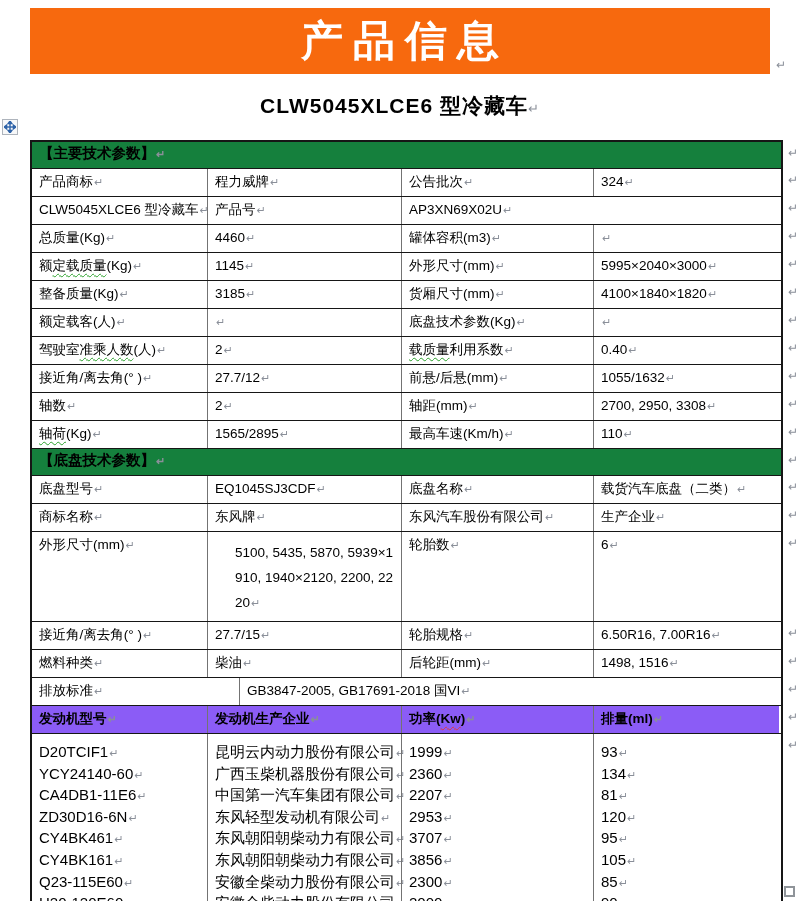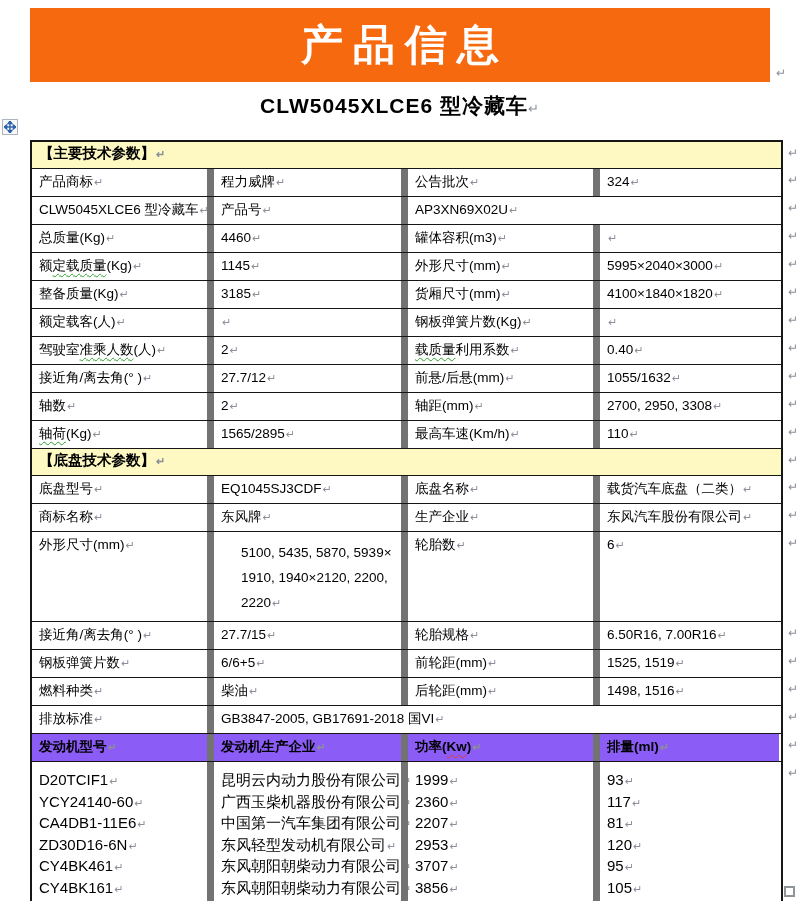--- a/index.html
+++ b/index.html
@@ -1,43 +1,43 @@
 <!DOCTYPE html>
 <html><head>
 <meta charset="utf-8">
 <style>
   * { margin:0; padding:0; box-sizing:border-box; }
   html,body { width:800px; height:901px; background:#ffffff; overflow:hidden; }
   body { position:relative; font-family:"Liberation Sans", sans-serif; color:#000; }
 
   
-  .banner-wrap { position:absolute; left:30px; top:8px; width:740px; height:74px; }
+  .banner-wrap { position:absolute; left:30px; top:8px; width:740px; height:66px; }
   .banner { width:100%; height:100%; background:#F7690E; display:flex; align-items:center; justify-content:center; }
   .banner .txt { color:#fff; font-size:42px; font-weight:bold; letter-spacing:10px; line-height:1; text-indent:10px; }
   .pmark { color:#8a8f99; font-size:12px; font-weight:normal; }
   .pmark::after { content:"↵"; }
   .banner-mark { position:absolute; right:-16px; bottom:2px; }
 
   
   .doc-title { position:absolute; left:0; top:92px; width:800px; text-align:center; font-size:21px; font-weight:bold; letter-spacing:1px; }
   .doc-title .pmark { font-size:13px; }
 
   
   .move-handle { position:absolute; left:2px; top:119px; width:16px; height:16px; border:1px solid #aeb4bc; background:#f7f8f9; display:flex; align-items:center; justify-content:center; }
   .resize-handle { position:absolute; left:784px; top:886px; width:11px; height:11px; border:2px solid #8f9499; background:#fff; }
 
   
   .tbl { position:absolute; left:30px; top:140px; width:753px; border:2px solid #161616; background:#fff; }
   .row { display:grid; grid-template-columns:175px 194px 192px 186px; position:relative; }
   .row + .row { border-top:1px solid #161616; }
   .row::after { content:"↵"; position:absolute; right:-17px; top:4px; color:#8a8f99; font-size:12px; }
-  .row.sec { grid-template-columns:1fr; background:#fef9c3; }
-  .row.emis { grid-template-columns:175px 1fr; }
+  .row.sec { grid-template-columns:1fr; background:#15803d; }
+  .row.emis { grid-template-columns:175px 1fr;gap:32px; }
   .cell { padding:4px 6px 5px 7px; min-height:26px; font-size:13.5px; line-height:17px; position:relative; white-space:nowrap; overflow:visible; }
-  .cell + .cell { border-left:7px solid #737373; }
+  .cell + .cell { border-left:1px solid #737373; }
   .cell .t::after { content:"↵"; color:#8a8f99; font-size:11px; margin-left:1px; }
   .cell.wrap { white-space:normal; word-break:break-all; line-height:25px; padding-top:8px;padding-left:27px; }
   .sec .cell { font-weight:bold; font-size:14.5px; min-height:25px; padding-top:3px; }
   .ghead .cell { background:#8b5cf6; font-weight:bold; }
 
   
   .eng .cell { padding-top:7px; padding-bottom:6px; }
   .eline { height:21.6px; line-height:21.6px; font-size:15px; white-space:nowrap; }
   .eline::after { content:"↵"; color:#8a8f99; font-size:11px; margin-left:1px; }
 
@@ -106,21 +106,21 @@
   <div class="row">
     <div class="cell"><span class="t">整备质量(Kg)</span></div>
     <div class="cell"><span class="t">3185</span></div>
     <div class="cell"><span class="t">货厢尺寸(mm)</span></div>
     <div class="cell"><span class="t">4100×1840×1820</span></div>
   </div>
 
   <div class="row">
     <div class="cell"><span class="t">额定载客(人)</span></div>
     <div class="cell"><span class="t"></span></div>
-    <div class="cell"><span class="t">钢板弹簧片数(Kg)</span></div>
+    <div class="cell"><span class="t">底盘技术参数(Kg)</span></div>
     <div class="cell"><span class="t"></span></div>
   </div>
 
   <div class="row">
     <div class="cell"><span class="t"><span>驾驶室</span><span class="sqg">准乘人数</span><span>(人)</span></span></div>
     <div class="cell"><span class="t">2</span></div>
     <div class="cell"><span class="t"><span></span><span class="sqg">载质量</span><span>利用系数</span></span></div>
     <div class="cell"><span class="t">0.40</span></div>
   </div>
 
@@ -152,44 +152,38 @@
   <div class="row">
     <div class="cell"><span class="t">底盘型号</span></div>
     <div class="cell"><span class="t">EQ1045SJ3CDF</span></div>
     <div class="cell"><span class="t">底盘名称</span></div>
     <div class="cell"><span class="t">载货汽车底盘（二类）</span></div>
   </div>
 
   <div class="row">
     <div class="cell"><span class="t">商标名称</span></div>
     <div class="cell"><span class="t">东风牌</span></div>
+    <div class="cell"><span class="t">东风汽车股份有限公司</span></div>
     <div class="cell"><span class="t">生产企业</span></div>
-    <div class="cell"><span class="t">东风汽车股份有限公司</span></div>
   </div>
 
   <div class="row">
     <div class="cell"><span class="t">外形尺寸(mm)</span></div>
     <div class="cell wrap"><span class="t">5100, 5435, 5870, 5939×1910, 1940×2120, 2200, 2220</span></div>
     <div class="cell"><span class="t">轮胎数</span></div>
     <div class="cell"><span class="t">6</span></div>
   </div>
 
   <div class="row">
     <div class="cell"><span class="t">接近角/离去角(° )</span></div>
     <div class="cell"><span class="t">27.7/15</span></div>
     <div class="cell"><span class="t">轮胎规格</span></div>
     <div class="cell"><span class="t">6.50R16, 7.00R16</span></div>
   </div>
 
-  <div class="row">
-    <div class="cell"><span class="t">钢板弹簧片数</span></div>
-    <div class="cell"><span class="t">6/6+5</span></div>
-    <div class="cell"><span class="t">前轮距(mm)</span></div>
-    <div class="cell"><span class="t">1525, 1519</span></div>
-  </div>
 
   <div class="row">
     <div class="cell"><span class="t">燃料种类</span></div>
     <div class="cell"><span class="t">柴油</span></div>
     <div class="cell"><span class="t">后轮距(mm)</span></div>
     <div class="cell"><span class="t">1498, 1516</span></div>
   </div>
 
   <div class="row emis">
     <div class="cell"><span class="t">排放标准</span></div>
@@ -232,21 +226,21 @@
       <div class="eline">2207</div>
       <div class="eline">2953</div>
       <div class="eline">3707</div>
       <div class="eline">3856</div>
       <div class="eline">2300</div>
       <div class="eline">2000</div>
 
     </div>
     <div class="cell">
       <div class="eline">93</div>
-      <div class="eline">117</div>
+      <div class="eline">134</div>
       <div class="eline">81</div>
       <div class="eline">120</div>
       <div class="eline">95</div>
       <div class="eline">105</div>
       <div class="eline">85</div>
       <div class="eline">90</div>
 
     </div>
   </div>
 </div>

